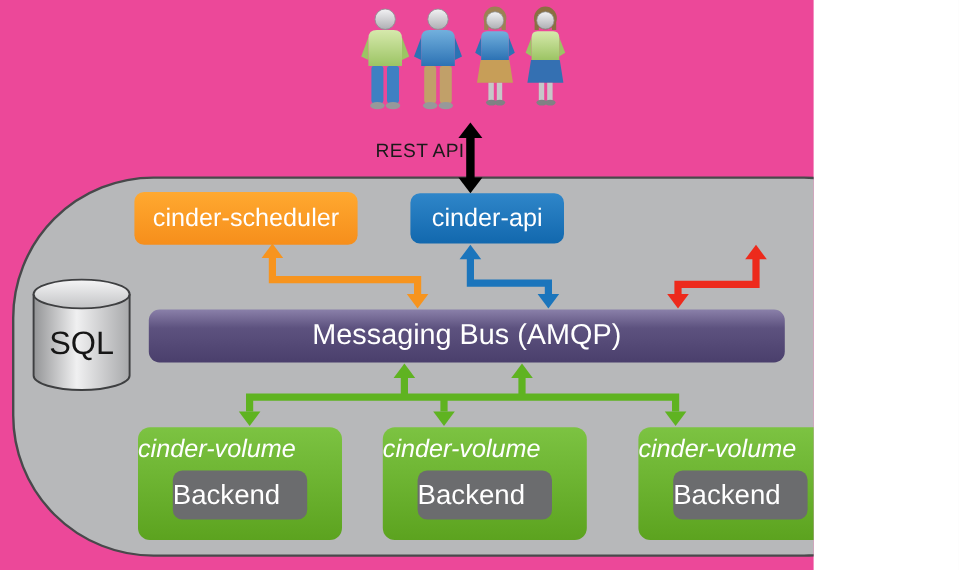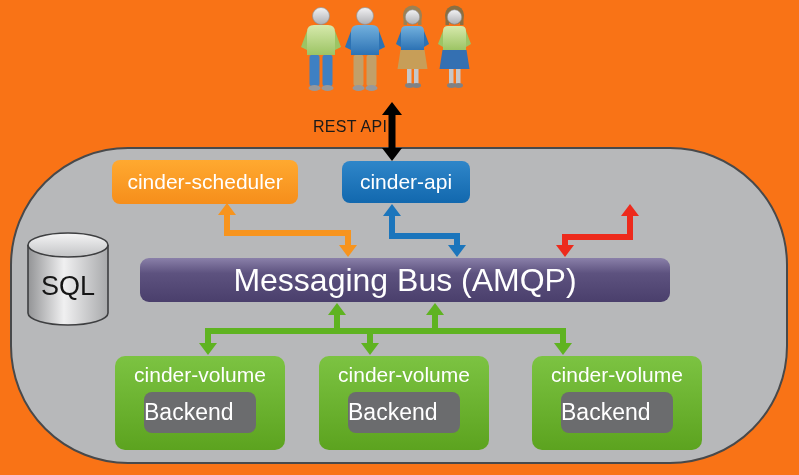--- a/index.html
+++ b/index.html
@@ -1,17 +1,17 @@
 <!DOCTYPE html>
 <html><head>
 <meta charset="utf-8">
 <style>
   html,body { margin:0; padding:0; background:#ffffff; }
   .canvas {
-    position:relative; width:799px; height:475px; background:#f97316;
+    position:relative; width:678px; height:475px; background:#ec4899;
     font-family:"Liberation Sans", sans-serif; overflow:hidden;
   }
   .pod {
     position:absolute; left:10px; top:147px; width:778px; height:317px;
     background:#B7B8BA; border:2px solid #48494B; border-radius:118px;
     box-sizing:border-box; z-index:1;
   }
   .arrows { position:absolute; left:0; top:0; z-index:2; }
   .people { position:absolute; left:293px; top:4px; z-index:2; }
   .sqlsvg { position:absolute; left:26px; top:231px; z-index:3; }
@@ -23,30 +23,30 @@
   .node {
     position:absolute; z-index:3; color:#ffffff; text-align:center;
     border-radius:8px; font-size:21px; box-sizing:border-box; white-space:nowrap;
   }
   .scheduler { left:112px; top:160px; width:186px; height:44px; line-height:44px;
     background:linear-gradient(180deg,#FFA930,#F68E1B); }
   .api { left:342px; top:161px; width:128px; height:42px; line-height:42px;
     background:linear-gradient(180deg,#2F86C9,#1268AE); }
   .backup { left:528px; top:160px; width:168px; height:42px; line-height:42px;
     background:linear-gradient(180deg,#F04434,#E02113); }
-  .bus { left:140px; top:258px; width:530px; height:44px; line-height:44px;
-    border-radius:9px; font-size:32px;
+  .bus { left:124px; top:258px; width:530px; height:44px; line-height:44px;
+    border-radius:9px; font-size:24px;
     background:linear-gradient(180deg,#8A80A9 0%,#5D527F 35%,#4A3F6C 100%); }
   .volume {
     position:absolute; top:356px; width:170px; height:94px; z-index:3;
     border-radius:10px; background:linear-gradient(180deg,#7CC342,#5CA31F);
     box-sizing:border-box;
   }
   .v1 { left:115px; } .v2 { left:319px; } .v3 { left:532px; }
-  .vlabel { color:#fff; font-size:21px; text-align:center; margin-top:7px; white-space:nowrap; }
+  .vlabel { color:#fff; font-size:21px; margin-top:7px; white-space:nowrap;font-style:italic; }
   .backend {
     width:112px; height:41px; line-height:41px; margin:5px auto 0;
     background:#6B6C6E; border-radius:8px; color:#fff; font-size:23px; text-align:left;
   }
 </style>
 </head>
 <body>
 
 <div class="canvas">
 

